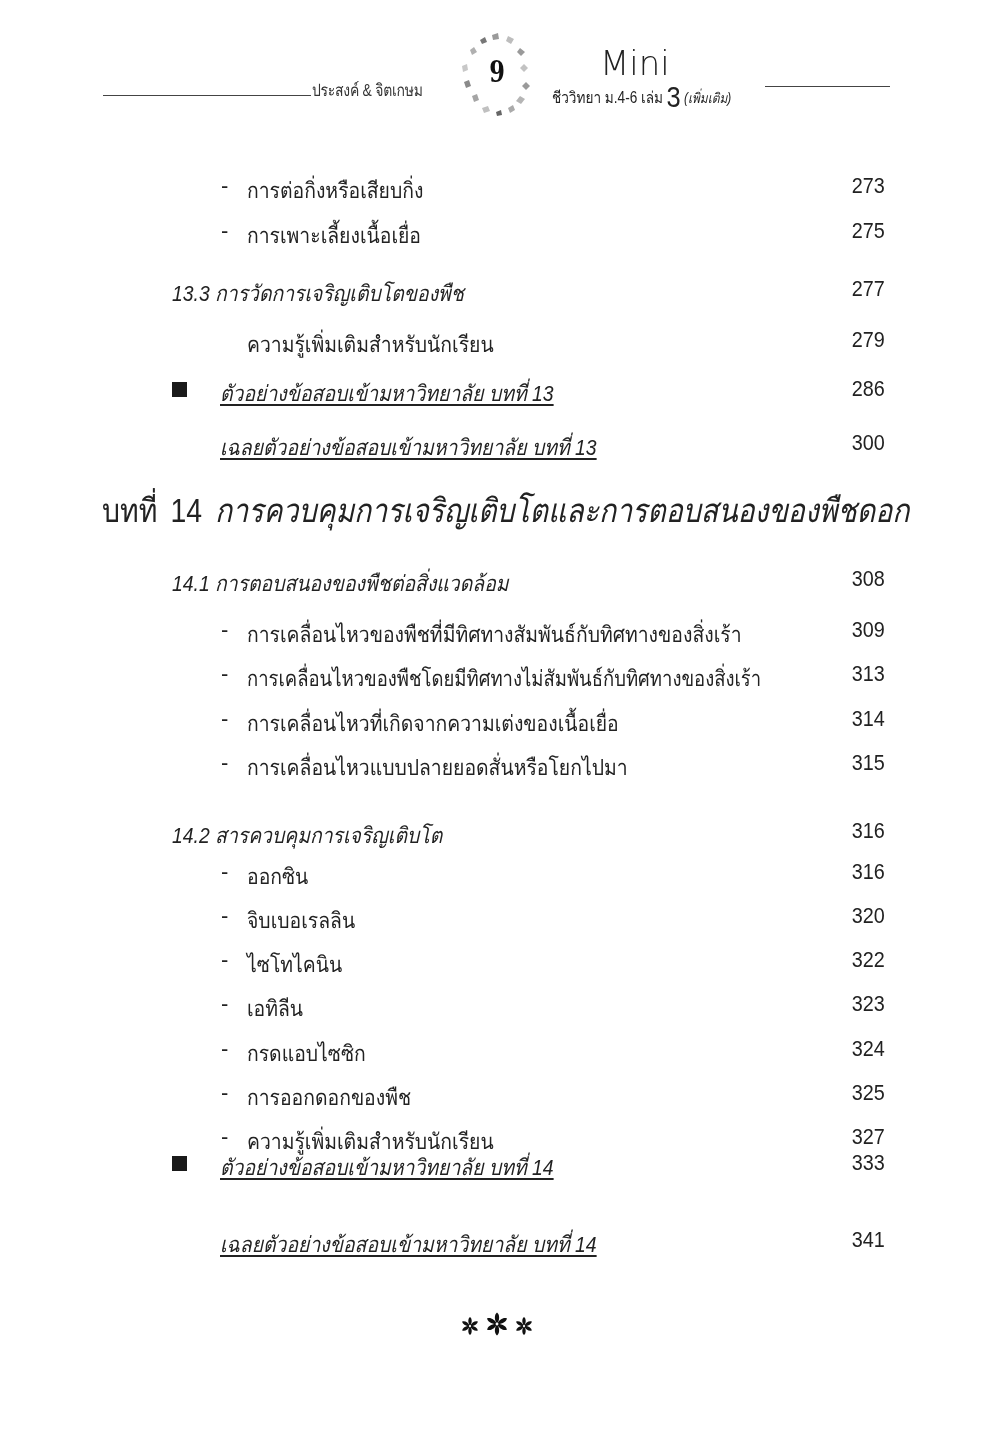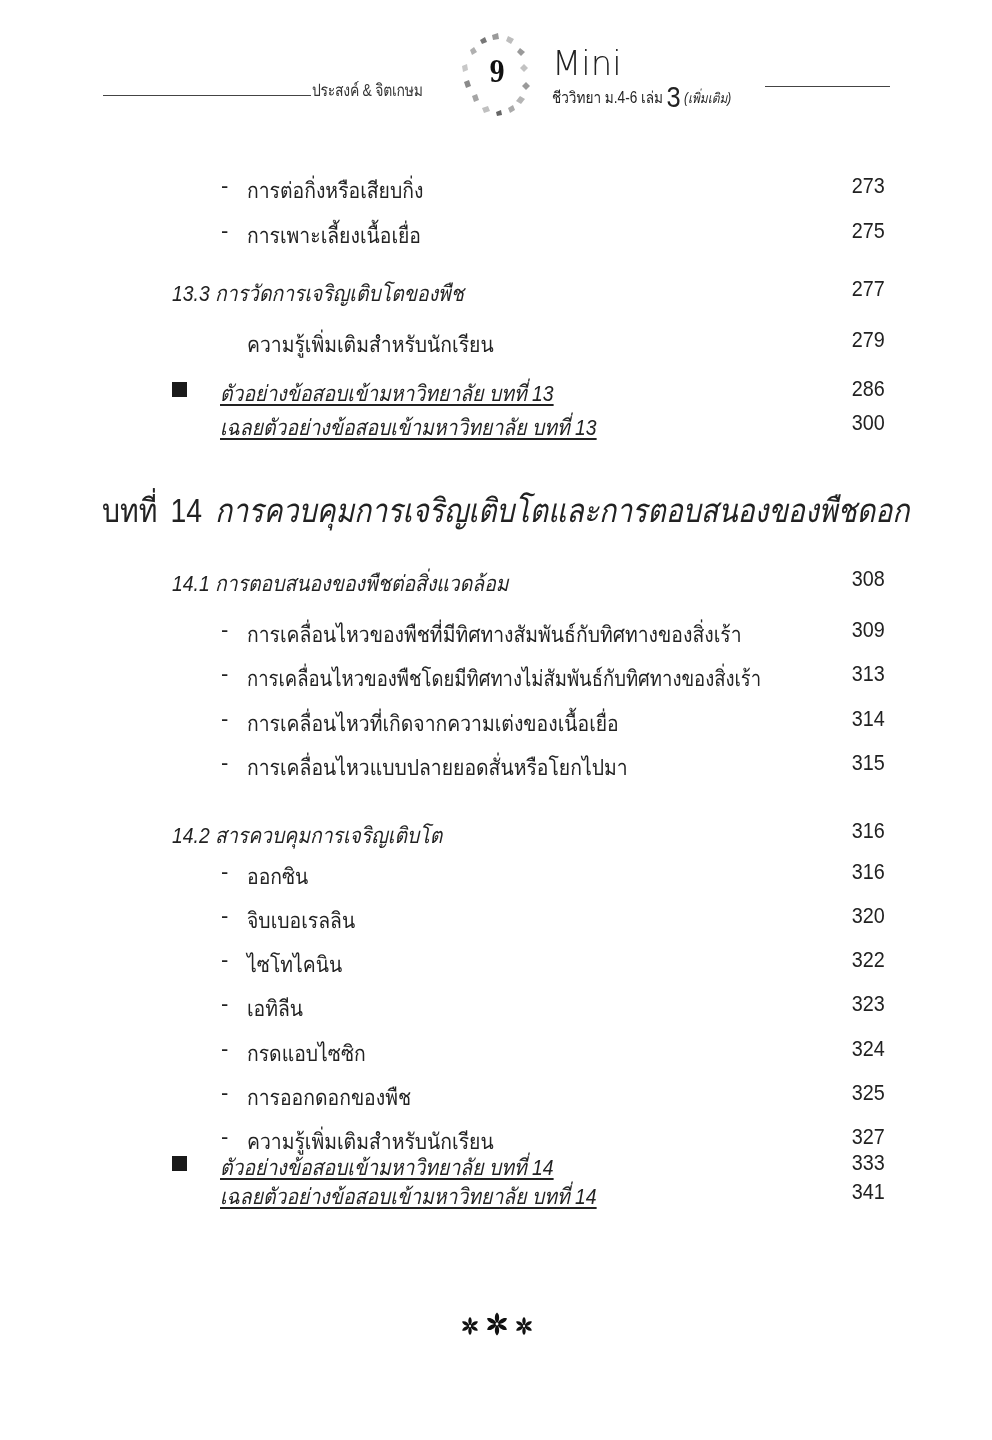--- a/index.html
+++ b/index.html
@@ -31,21 +31,21 @@
     position: absolute; left: 0; top: 24px; width: 90px; text-align: center;
     font-family: "DejaVu Serif", "Liberation Serif", serif;
     font-size: 30px; font-weight: bold; color: #111;
     transform: scaleX(0.75);
   }
   .hdr-mini {
     position: absolute; left: 552px; top: 46px;
     font-family: "DejaVu Sans", sans-serif; font-size: 28px; font-weight: 200;
     color: #222; letter-spacing: 2px; line-height: 1;
   }
-  .hdr-mini .big { font-size: 34px; font-weight: 200; letter-spacing: 0; }
+  .hdr-mini .big { font-size: 34px; font-weight: 200; letter-spacing: 0; margin-left: 48px; }
   .hdr-subtitle {
     position: absolute; left: 552px; top: 80px;
     font-family: "Liberation Sans", sans-serif; font-size: 16px; color: #222;
     white-space: nowrap; transform: scaleX(0.85); transform-origin: left top;
   }
   .hdr-subtitle .vol { font-size: 30px; vertical-align: -4px; margin: 0 4px; }
   .hdr-subtitle .extra { font-style: italic; font-size: 14px; }
 
   
   .toc-row {
@@ -130,21 +130,21 @@
   </div>
   <div class="toc-row plain" style="top:327px">
     <span class="txt" style="left:247px">ความรู้เพิ่มเติมสำหรับนักเรียน</span>
     <span class="page">279</span>
   </div>
   <div class="toc-row exam" style="top:376px">
     <span class="bullet-square"></span>
     <span class="txt" style="left:220px">ตัวอย่างข้อสอบเข้ามหาวิทยาลัย บทที่ 13</span>
     <span class="page">286</span>
   </div>
-  <div class="toc-row exam" style="top:410px">
+  <div class="toc-row exam" style="top:430px">
     <span class="txt" style="left:220px">เฉลยตัวอย่างข้อสอบเข้ามหาวิทยาลัย บทที่ 13</span>
     <span class="page">300</span>
   </div>
 </div>
 
 <div class="chapter">
   <span>บทที่</span>
   <span class="num">14</span>
   <span class="title">การควบคุมการเจริญเติบโตและการตอบสนองของพืชดอก</span>
 </div>
@@ -211,21 +211,21 @@
   <div class="toc-row item" style="top:1124px">
     <span class="dash">-</span>
     <span class="txt" style="left:247px">ความรู้เพิ่มเติมสำหรับนักเรียน</span>
     <span class="page">327</span>
   </div>
   <div class="toc-row exam" style="top:1150px">
     <span class="bullet-square"></span>
     <span class="txt" style="left:220px">ตัวอย่างข้อสอบเข้ามหาวิทยาลัย บทที่ 14</span>
     <span class="page">333</span>
   </div>
-  <div class="toc-row exam" style="top:1179px">
+  <div class="toc-row exam" style="top:1227px">
     <span class="txt" style="left:220px">เฉลยตัวอย่างข้อสอบเข้ามหาวิทยาลัย บทที่ 14</span>
     <span class="page">341</span>
   </div>
 </div>
 
 <div class="ornament">
   <svg width="82" height="30" viewBox="0 0 82 30">
     <defs>
       <g id="petal">
         <path d="M0,0 C-3,-4 -3,-10 0,-12 C3,-10 3,-4 0,0 Z" fill="#111"></path>

